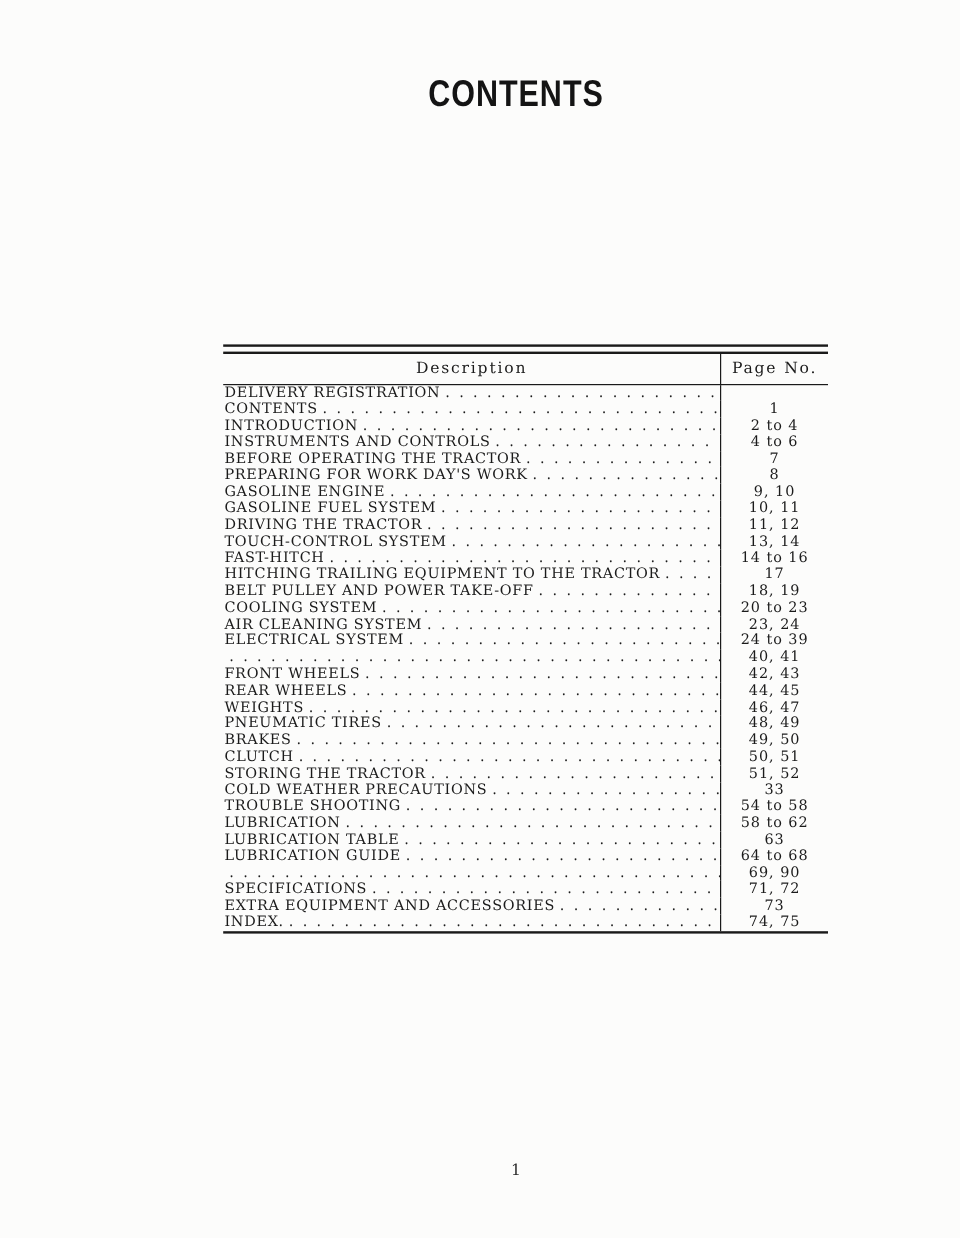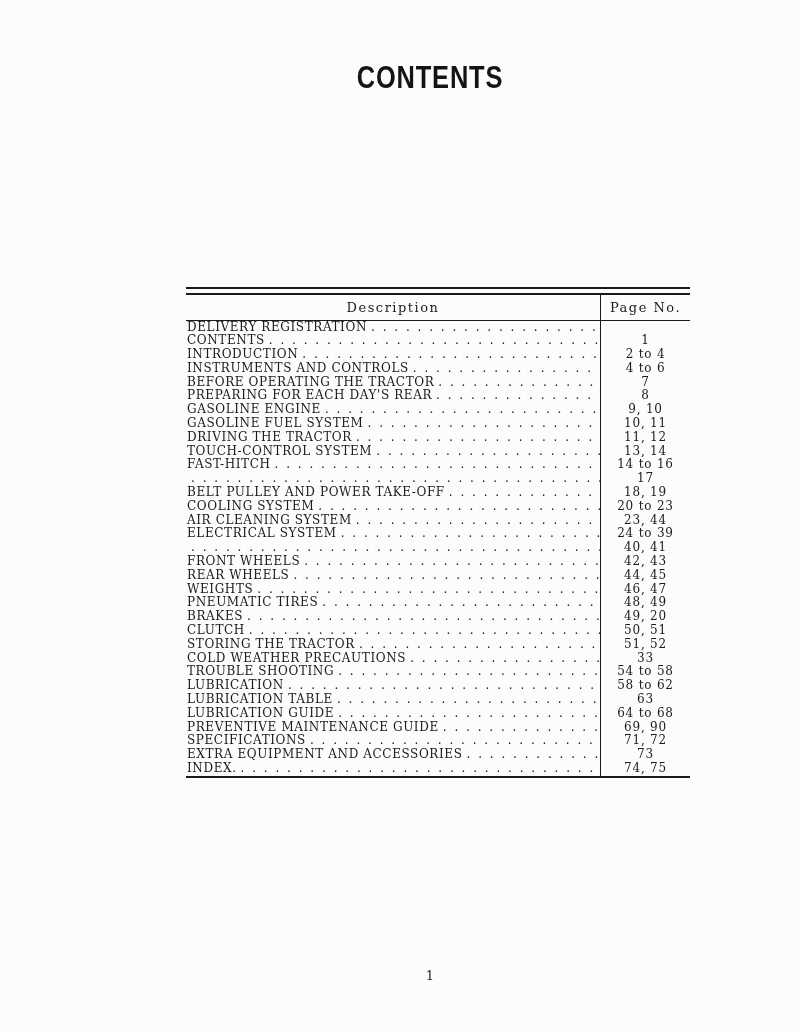--- a/index.html
+++ b/index.html
@@ -134,21 +134,21 @@
       </div>
       <div class="row">
         <div class="cell-desc">
           <span class="lbl">BEFORE OPERATING THE TRACTOR</span>
           <span class="leader">. . . . . . . . . . . . . . . . . . . . . . . . . . . . . . . . . . . . . . . . . . . . . . . . . . . . . . . . . . . . . . . . . . . . . . . . . . . . . . . . </span>
         </div>
         <div class="cell-page">7</div>
       </div>
       <div class="row">
         <div class="cell-desc">
-          <span class="lbl">PREPARING FOR EACH DAY'S REAR</span>
+          <span class="lbl">PREPARING FOR WORK DAY'S WORK</span>
           <span class="leader">. . . . . . . . . . . . . . . . . . . . . . . . . . . . . . . . . . . . . . . . . . . . . . . . . . . . . . . . . . . . . . . . . . . . . . . . . . . . . . . . </span>
         </div>
         <div class="cell-page">8</div>
       </div>
       <div class="row">
         <div class="cell-desc">
           <span class="lbl">GASOLINE ENGINE</span>
           <span class="leader">. . . . . . . . . . . . . . . . . . . . . . . . . . . . . . . . . . . . . . . . . . . . . . . . . . . . . . . . . . . . . . . . . . . . . . . . . . . . . . . . </span>
         </div>
         <div class="cell-page">9, 10</div>
@@ -176,20 +176,21 @@
       </div>
       <div class="row">
         <div class="cell-desc">
           <span class="lbl">FAST-HITCH</span>
           <span class="leader">. . . . . . . . . . . . . . . . . . . . . . . . . . . . . . . . . . . . . . . . . . . . . . . . . . . . . . . . . . . . . . . . . . . . . . . . . . . . . . . . </span>
         </div>
         <div class="cell-page">14 to 16</div>
       </div>
       <div class="row">
         <div class="cell-desc">
+          <span class="lbl">HITCHING TRAILING EQUIPMENT TO THE TRACTOR</span>
           <span class="leader">. . . . . . . . . . . . . . . . . . . . . . . . . . . . . . . . . . . . . . . . . . . . . . . . . . . . . . . . . . . . . . . . . . . . . . . . . . . . . . . . </span>
         </div>
         <div class="cell-page">17</div>
       </div>
       <div class="row">
         <div class="cell-desc">
           <span class="lbl">BELT PULLEY AND POWER TAKE-OFF</span>
           <span class="leader">. . . . . . . . . . . . . . . . . . . . . . . . . . . . . . . . . . . . . . . . . . . . . . . . . . . . . . . . . . . . . . . . . . . . . . . . . . . . . . . . </span>
         </div>
         <div class="cell-page">18, 19</div>
@@ -199,21 +200,21 @@
           <span class="lbl">COOLING SYSTEM</span>
           <span class="leader">. . . . . . . . . . . . . . . . . . . . . . . . . . . . . . . . . . . . . . . . . . . . . . . . . . . . . . . . . . . . . . . . . . . . . . . . . . . . . . . . </span>
         </div>
         <div class="cell-page">20 to 23</div>
       </div>
       <div class="row">
         <div class="cell-desc">
           <span class="lbl">AIR CLEANING SYSTEM</span>
           <span class="leader">. . . . . . . . . . . . . . . . . . . . . . . . . . . . . . . . . . . . . . . . . . . . . . . . . . . . . . . . . . . . . . . . . . . . . . . . . . . . . . . . </span>
         </div>
-        <div class="cell-page">23, 44</div>
+        <div class="cell-page">23, 24</div>
       </div>
       <div class="row">
         <div class="cell-desc">
           <span class="lbl">ELECTRICAL SYSTEM</span>
           <span class="leader">. . . . . . . . . . . . . . . . . . . . . . . . . . . . . . . . . . . . . . . . . . . . . . . . . . . . . . . . . . . . . . . . . . . . . . . . . . . . . . . . </span>
         </div>
         <div class="cell-page">24 to 39</div>
       </div>
       <div class="row">
         <div class="cell-desc">
@@ -247,21 +248,21 @@
           <span class="lbl">PNEUMATIC TIRES</span>
           <span class="leader">. . . . . . . . . . . . . . . . . . . . . . . . . . . . . . . . . . . . . . . . . . . . . . . . . . . . . . . . . . . . . . . . . . . . . . . . . . . . . . . . </span>
         </div>
         <div class="cell-page">48, 49</div>
       </div>
       <div class="row">
         <div class="cell-desc">
           <span class="lbl">BRAKES</span>
           <span class="leader">. . . . . . . . . . . . . . . . . . . . . . . . . . . . . . . . . . . . . . . . . . . . . . . . . . . . . . . . . . . . . . . . . . . . . . . . . . . . . . . . </span>
         </div>
-        <div class="cell-page">49, 20</div>
+        <div class="cell-page">49, 50</div>
       </div>
       <div class="row">
         <div class="cell-desc">
           <span class="lbl">CLUTCH</span>
           <span class="leader">. . . . . . . . . . . . . . . . . . . . . . . . . . . . . . . . . . . . . . . . . . . . . . . . . . . . . . . . . . . . . . . . . . . . . . . . . . . . . . . . </span>
         </div>
         <div class="cell-page">50, 51</div>
       </div>
       <div class="row">
         <div class="cell-desc">
@@ -300,21 +301,20 @@
       </div>
       <div class="row">
         <div class="cell-desc">
           <span class="lbl">LUBRICATION GUIDE</span>
           <span class="leader">. . . . . . . . . . . . . . . . . . . . . . . . . . . . . . . . . . . . . . . . . . . . . . . . . . . . . . . . . . . . . . . . . . . . . . . . . . . . . . . . </span>
         </div>
         <div class="cell-page">64 to 68</div>
       </div>
       <div class="row">
         <div class="cell-desc">
-          <span class="lbl">PREVENTIVE MAINTENANCE GUIDE</span>
           <span class="leader">. . . . . . . . . . . . . . . . . . . . . . . . . . . . . . . . . . . . . . . . . . . . . . . . . . . . . . . . . . . . . . . . . . . . . . . . . . . . . . . . </span>
         </div>
         <div class="cell-page">69, 90</div>
       </div>
       <div class="row">
         <div class="cell-desc">
           <span class="lbl">SPECIFICATIONS</span>
           <span class="leader">. . . . . . . . . . . . . . . . . . . . . . . . . . . . . . . . . . . . . . . . . . . . . . . . . . . . . . . . . . . . . . . . . . . . . . . . . . . . . . . . </span>
         </div>
         <div class="cell-page">71, 72</div>

